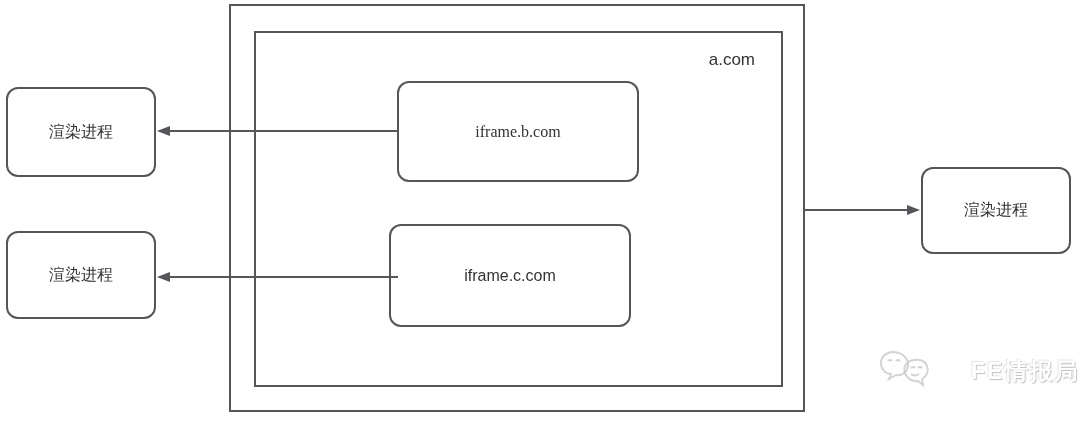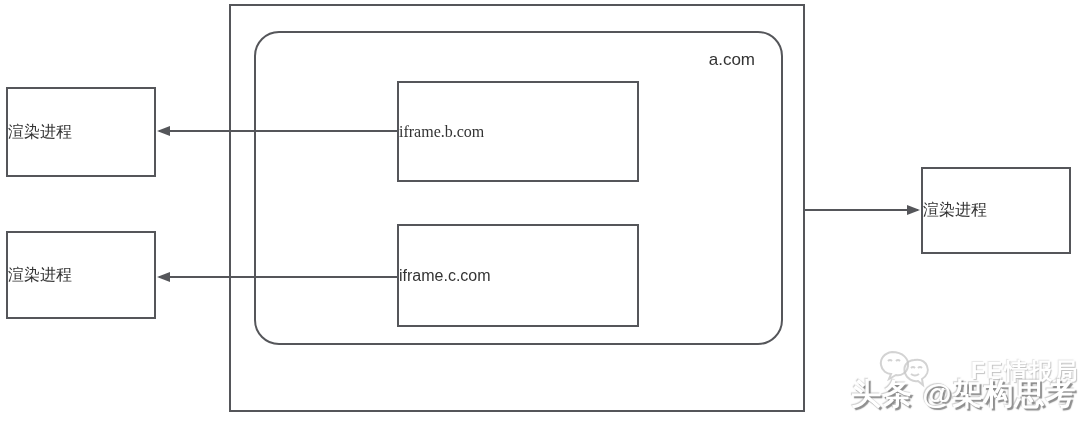--- a/index.html
+++ b/index.html
@@ -17,32 +17,33 @@
     width:1080px;height:421px;
     background:var(--background);
     overflow:hidden;
   }
   .box{
     position:absolute;
     border:2px solid var(--border);
     background:var(--background);
   }
   .label-center{
-    display:flex;align-items:center;justify-content:flex-start;
+    display:flex;align-items:center;justify-content:center;
     color:var(--text);
     font-size:16px;
+    border-radius:12px;
   }
   .outer-box{left:229px;top:4px;width:576px;height:408px;}
-  .inner-box{left:254px;top:31px;width:529px;height:314px;background:transparent;border-radius:25px;}
+  .inner-box{left:254px;top:31px;width:529px;height:356px;background:transparent;}
   .acom-label{
     position:absolute;right:26px;top:17px;
     color:var(--text);font-size:17px;
   }
   .iframe-b-box{left:397px;top:81px;width:242px;height:101px;font-family:Liberation Serif, serif;}
-  .iframe-c-box{left:397px;top:224px;width:242px;height:103px;}
+  .iframe-c-box{left:389px;top:224px;width:242px;height:103px;}
   .render-left-top{left:6px;top:87px;width:150px;height:90px;}
   .render-left-bottom{left:6px;top:231px;width:150px;height:88px;}
   .render-right{left:921px;top:167px;width:150px;height:87px;}
   .arrow-layer{
     position:absolute;left:0;top:0;width:1080px;height:421px;
     pointer-events:none;
   }
   .arrow-line{stroke:var(--arrow);stroke-width:2;}
   .arrow-head{fill:var(--arrow);}
   
@@ -108,15 +109,14 @@
   <svg class="wm-logo" viewBox="0 0 58 48" xmlns="http://www.w3.org/2000/svg">
     <path d="M14,6 C6,7 2,13 3,19 C4,25 9,28 13,28 L11,33 L18,29 C23,30 29,27 30,20 C31,13 25,6 14,6 z"></path>
     <path d="M36,14 C28,15 25,21 27,27 C29,33 35,36 40,35 L45,39 L44,33 C49,30 51,25 49,20 C47,15 42,13 36,14 z"></path>
     <path d="M10,15 q2,-2 4,0"></path>
     <path d="M18,15 q2,-2 4,0"></path>
     <path d="M33,22 q2,-2 4,0"></path>
     <path d="M40,22 q2,-2 4,0"></path>
     <path d="M33,28 q4,3 8,0"></path>
   </svg>
   <div class="wm-ghost">FE情报局</div>
-  <div class="wm-credit">头条 @架构思考</div>
 
 </div>
 
 </body></html>

